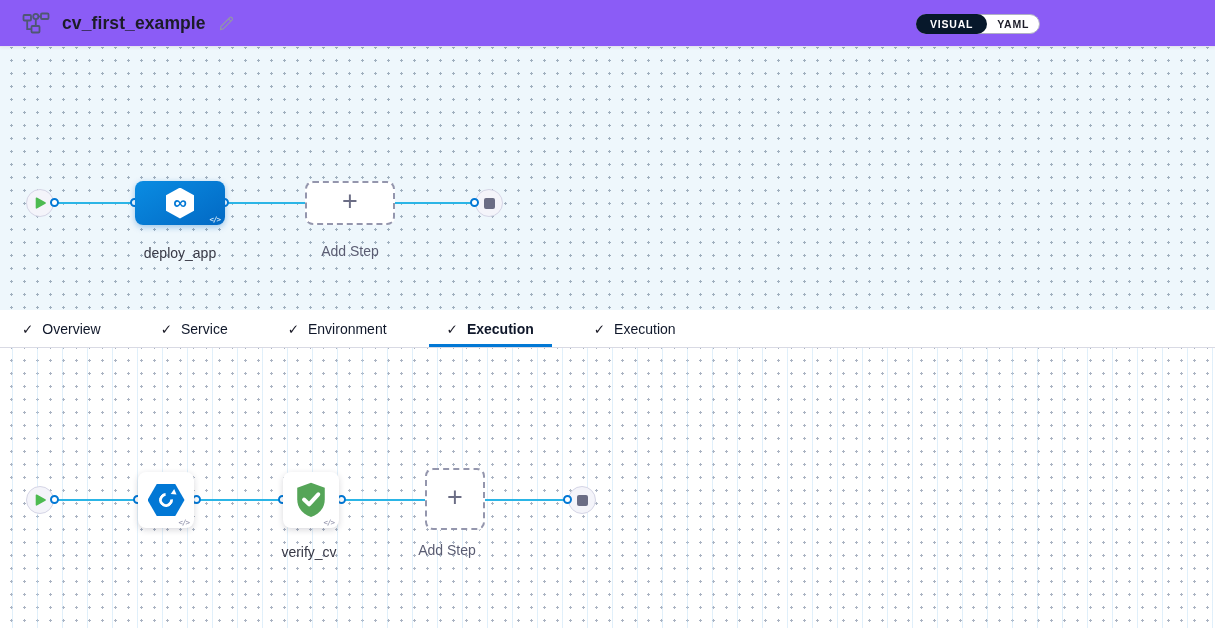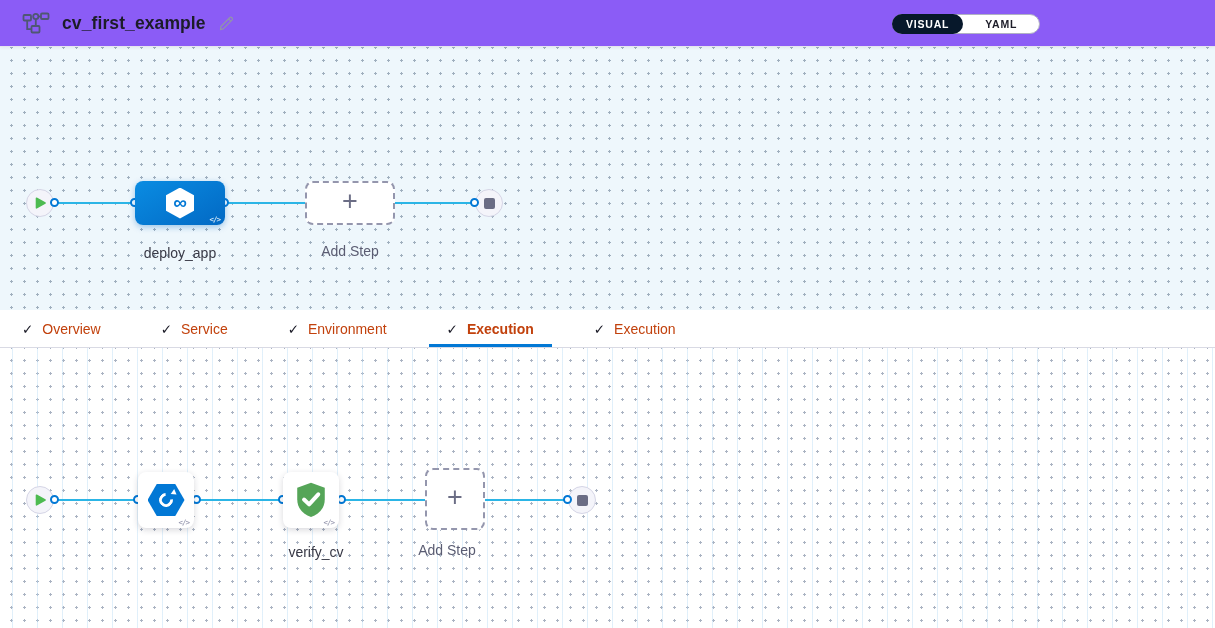--- a/index.html
+++ b/index.html
@@ -6,21 +6,21 @@
   html,body { width:1215px; height:628px; overflow:hidden;
     font-family:"Liberation Sans","DejaVu Sans",sans-serif; background:#fff; }
 
   
   .header { position:relative; height:47px; background:#8b5cf6; display:flex; align-items:center;
     border-bottom:1px solid #e6e6ee; box-shadow:0 1px 3px rgba(40,41,61,0.06); z-index:5; }
   .header .pipe-icon { margin-left:22px; display:flex; align-items:center; }
   .header h1 { margin-left:12px; font-size:17.5px; font-weight:bold; color:#1c1c28; letter-spacing:0.1px; }
   .header .pencil { margin-left:12px; display:flex; align-items:center; cursor:pointer; }
 
-  .toggle { position:absolute; right:175px; top:14px; height:20px; width:148px;
+  .toggle { position:absolute; right:175px; top:14px; height:20px; width:124px;
     border:1px solid #b0b1c3; border-radius:10px; background:#fff; display:flex; align-items:center; }
   .toggle .seg { font-size:10.5px; font-weight:bold; letter-spacing:0.8px; cursor:pointer; }
   .toggle .seg.active { background:#07182b; color:#fff; border-radius:10px; height:20px;
     margin:-1px 0 0 -1px; padding:0 14px; display:flex; align-items:center; }
   .toggle .seg.inactive { color:#1c1c28; flex:1; text-align:center; }
 
   
   .canvas-stages { position:relative; height:263px; background-color:#eef7fc;
     background-image:radial-gradient(#9fafbe 1px, transparent 1.3px);
     background-size:13px 13px; background-position:5px 7px; }
@@ -63,21 +63,21 @@
   .cycle-arrow { position:absolute; top:6px; right:8px; width:0; height:0;
     border-left:5px solid #fff; border-top:3.5px solid transparent; border-bottom:3.5px solid transparent; transform:rotate(35deg); }
 
   .node-label { position:absolute; text-align:center; font-size:14px; color:#383946; line-height:21px; }
   .node-label.muted { color:#5a5c72; }
 
   
   .tabbar { height:38px; background:#fff; border-bottom:1px solid #d9dae4; display:flex; align-items:stretch; padding-left:4px; }
   .tab { position:relative; display:flex; align-items:center; padding:0 18px; margin-right:24px; cursor:pointer; }
   .tab-check { color:#1c1c28; font-size:13.5px; font-weight:bold; margin-right:9px; }
-  .tab-label { font-size:14px; color:#c2410c; }
+  .tab-label { font-size:14px; color:#0f172a; }
   .tab.active .tab-label { font-weight:bold; }
   .tab.active::after { content:""; position:absolute; left:0; right:0; bottom:0; height:3px; background:#0278d5; }
 
   svg { display:block; }
 </style>
 </head>
 <body>
 
 <div class="header">
   <span class="pipe-icon">
@@ -192,19 +192,19 @@
     <span class="code-badge gray">&lt;/&gt;</span>
   </div>
 
   <div class="step-node" style="left:283px; top:124px;">
     <svg width="38" height="40" viewBox="0 0 24 25">
       <path d="M12 1.6 L20.7 4.7 V12 C20.7 17.8 16.9 21.6 12 23.3 C7.1 21.6 3.3 17.8 3.3 12 V4.7 Z" fill="#55a558"></path>
       <path d="M7.6 12.2 L10.8 15.3 L16.6 8.9" stroke="#fff" stroke-width="2.5" fill="none" stroke-linecap="round" stroke-linejoin="round"></path>
     </svg>
     <span class="code-badge gray">&lt;/&gt;</span>
   </div>
-  <div class="node-label" style="left:260px; top:194px; width:112px;">verify_cv</div>
+  <div class="node-label" style="left:253px; top:194px; width:112px;">verify_cv</div>
 
   <div class="add-node" style="left:425px; top:120px; width:60px; height:62px;">
     <span class="plus">+</span>
   </div>
   <div class="node-label muted" style="left:392px; top:192px; width:110px;text-align:center;">Add Step</div>
 </div>
 
 </body></html>

